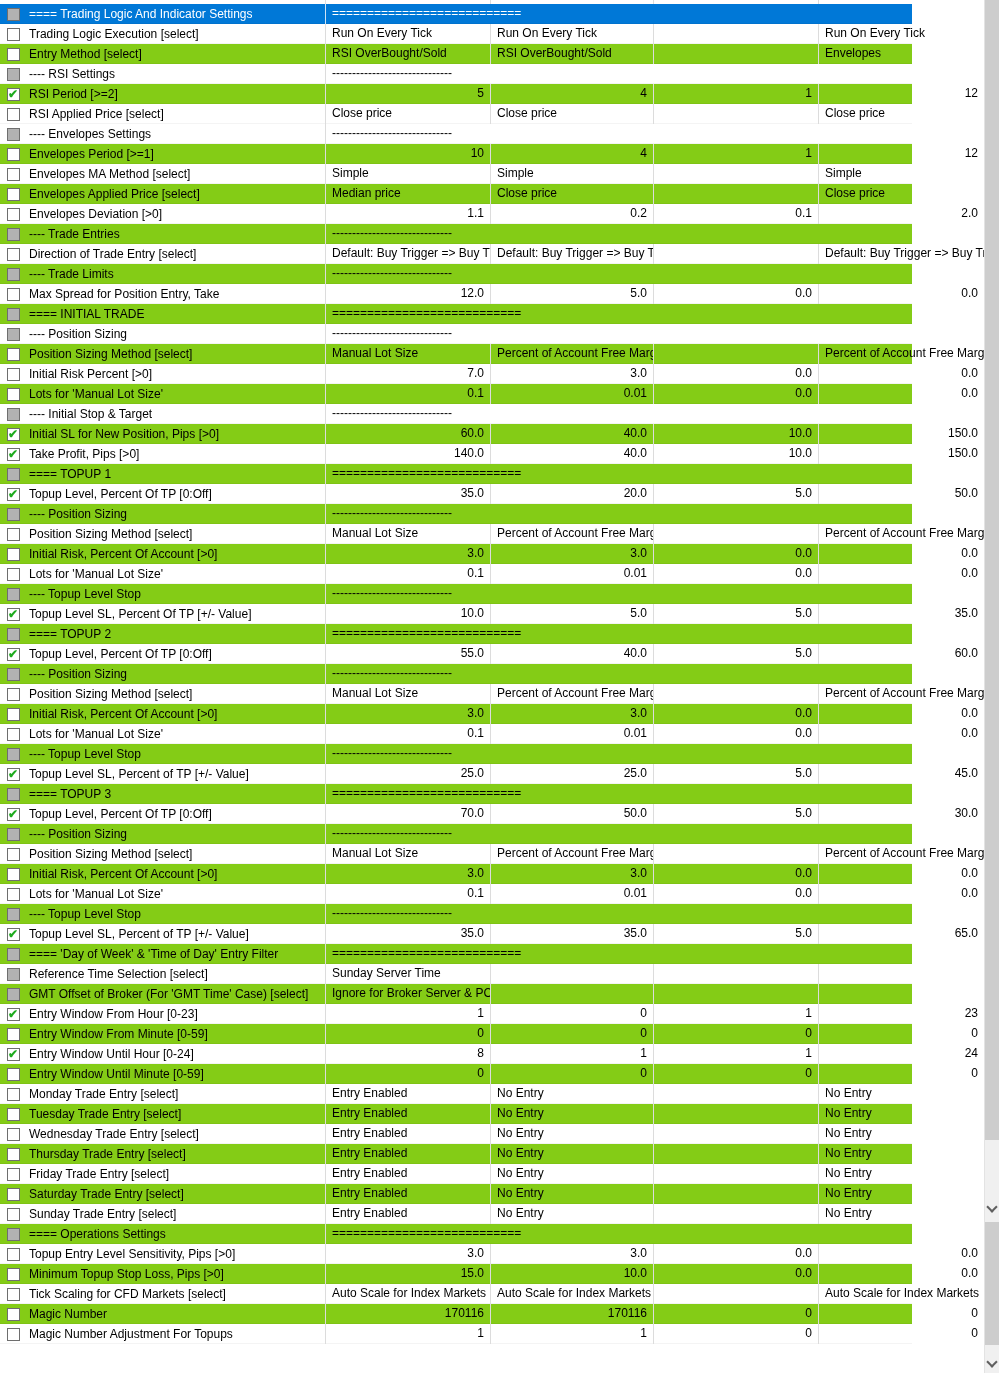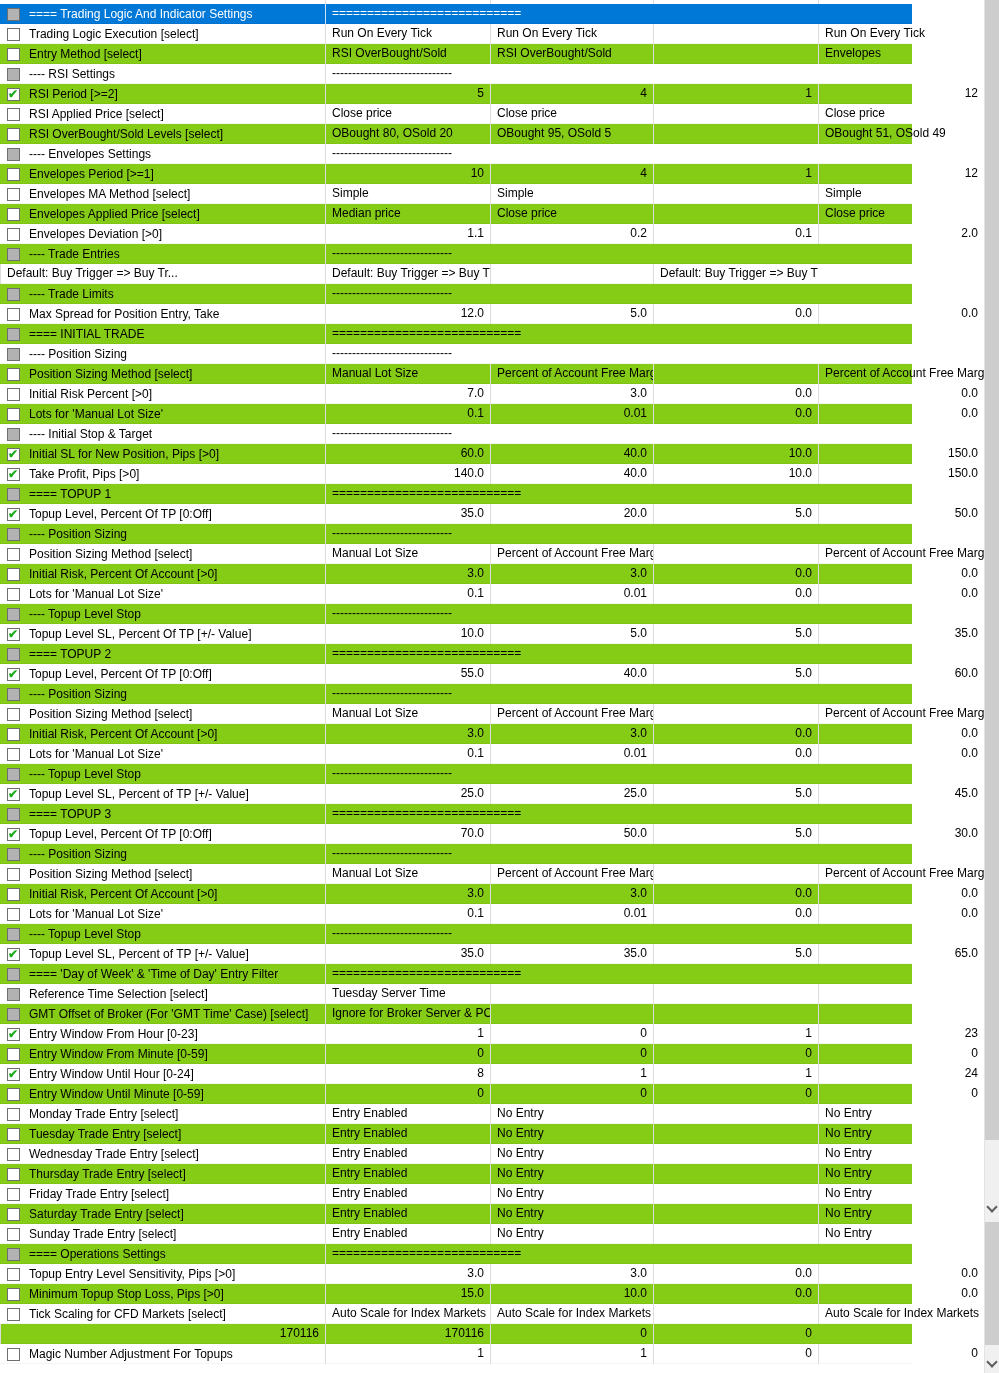--- a/index.html
+++ b/index.html
@@ -111,30 +111,20 @@
       <div class="row">
         <div class="cell namecell">
           <span class="checkbox unchecked"></span>
           <span class="lbl">RSI Applied Price [select]</span>
         </div>
         <div class="cell">Close price</div>
         <div class="cell">Close price</div>
         <div class="cell"></div>
         <div class="cell">Close price</div>
       </div>
-      <div class="row alt">
-        <div class="cell namecell">
-          <span class="checkbox unchecked"></span>
-          <span class="lbl">RSI OverBought/Sold Levels [select]</span>
-        </div>
-        <div class="cell">OBought 80, OSold 20</div>
-        <div class="cell">OBought 95, OSold 5</div>
-        <div class="cell"></div>
-        <div class="cell">OBought 51, OSold 49</div>
-      </div>
       <div class="row">
         <div class="cell namecell">
           <span class="checkbox section"></span>
           <span class="lbl">---- Envelopes Settings</span>
         </div>
         <div class="cell span-cell">------------------------------</div>
       </div>
       <div class="row alt">
         <div class="cell namecell">
           <span class="checkbox unchecked"></span>
@@ -176,20 +166,24 @@
         <div class="cell num">2.0</div>
       </div>
       <div class="row alt">
         <div class="cell namecell">
           <span class="checkbox section"></span>
           <span class="lbl">---- Trade Entries</span>
         </div>
         <div class="cell span-cell">------------------------------</div>
       </div>
       <div class="row">
+        <div class="cell namecell">
+          <span class="checkbox unchecked"></span>
+          <span class="lbl">Direction of Trade Entry [select]</span>
+        </div>
         <div class="cell">Default: Buy Trigger =&gt; Buy Tr...</div>
         <div class="cell">Default: Buy Trigger =&gt; Buy Tr...</div>
         <div class="cell"></div>
         <div class="cell">Default: Buy Trigger =&gt; Buy Tr...</div>
       </div>
       <div class="row alt">
         <div class="cell namecell">
           <span class="checkbox section"></span>
           <span class="lbl">---- Trade Limits</span>
         </div>
@@ -494,21 +488,21 @@
           <span class="checkbox section"></span>
           <span class="lbl">==== 'Day of Week' &amp; 'Time of Day' Entry Filter</span>
         </div>
         <div class="cell span-cell">===========================</div>
       </div>
       <div class="row">
         <div class="cell namecell">
           <span class="checkbox section"></span>
           <span class="lbl">Reference Time Selection [select]</span>
         </div>
-        <div class="cell">Tuesday Server Time</div>
+        <div class="cell">Sunday Server Time</div>
         <div class="cell"></div>
         <div class="cell"></div>
         <div class="cell"></div>
       </div>
       <div class="row alt">
         <div class="cell namecell">
           <span class="checkbox section"></span>
           <span class="lbl">GMT Offset of Broker (For 'GMT Time' Case) [select]</span>
         </div>
         <div class="cell">Ignore for Broker Server &amp; PC ...</div>
@@ -657,20 +651,24 @@
         <div class="cell namecell">
           <span class="checkbox unchecked"></span>
           <span class="lbl">Tick Scaling for CFD Markets [select]</span>
         </div>
         <div class="cell">Auto Scale for Index Markets</div>
         <div class="cell">Auto Scale for Index Markets</div>
         <div class="cell"></div>
         <div class="cell">Auto Scale for Index Markets</div>
       </div>
       <div class="row alt">
+        <div class="cell namecell">
+          <span class="checkbox unchecked"></span>
+          <span class="lbl">Magic Number</span>
+        </div>
         <div class="cell num">170116</div>
         <div class="cell num">170116</div>
         <div class="cell num">0</div>
         <div class="cell num">0</div>
       </div>
       <div class="row">
         <div class="cell namecell">
           <span class="checkbox unchecked"></span>
           <span class="lbl">Magic Number Adjustment For Topups</span>
         </div>

